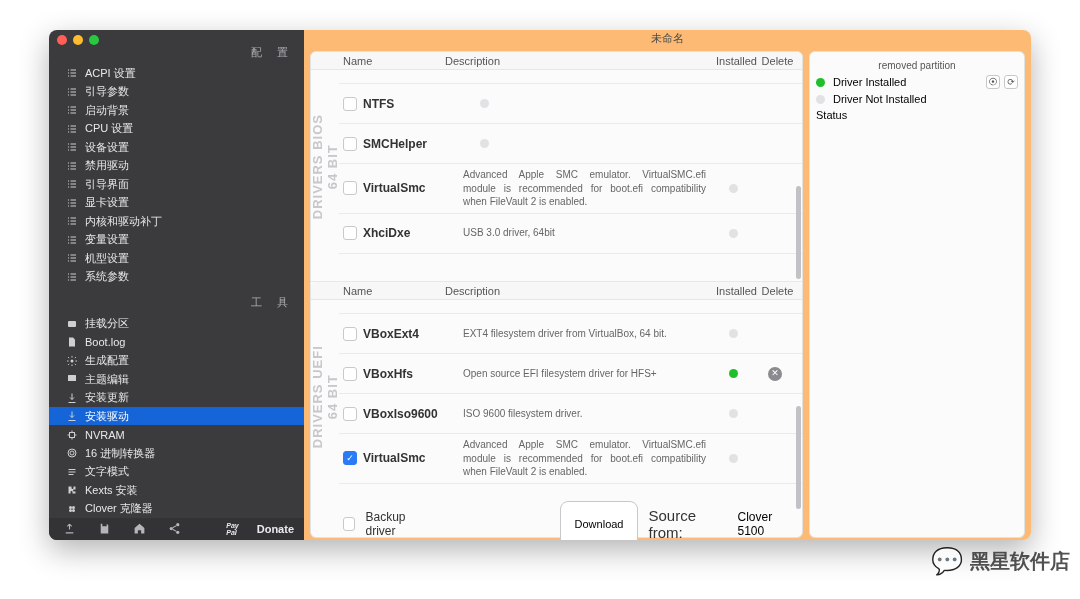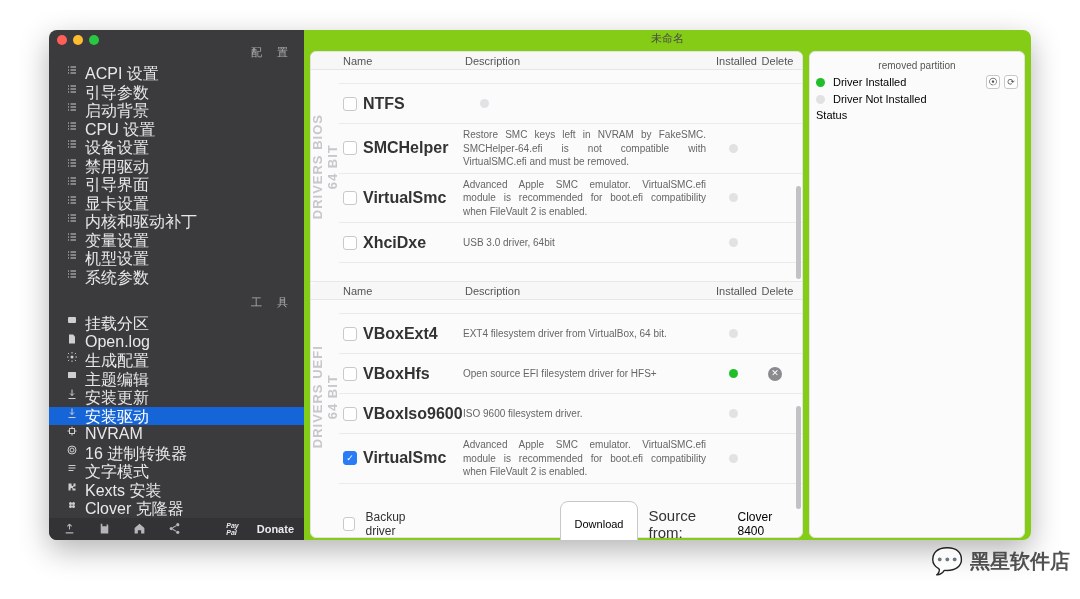--- a/index.html
+++ b/index.html
@@ -6,55 +6,55 @@
   body { font-family: -apple-system, "Helvetica Neue", Arial, sans-serif; font-size: 11px; background: #fff; width: 1080px; height: 599px; overflow: hidden; }
 
   .window { position: absolute; left: 49px; top: 30px; width: 982px; height: 510px; border-radius: 8px; overflow: hidden; background: #fff; box-shadow: 0 10px 30px rgba(0,0,0,.3); display:flex; }
 
   .sidebar { width: 255px; background: #3b3b3e; color: #e8e8ea; display:flex; flex-direction:column; }
   .traffic { height: 16px; padding: 5px 0 0 8px; display:flex; gap:6px; align-items:center; }
   .dot { width:10px; height:10px; border-radius:50%; }
   .dot.red { background:#ff5f57; } .dot.yel { background:#febc2e; } .dot.grn { background:#28c840; }
   .sidebar-section-label { font-size:11px; color:#ababb0; text-align:right; padding:0 10px 4px 0; letter-spacing:6px; }
   .nav { list-style:none; }
-  .nav li { display:flex; height:18.5px; padding:0 18px 0 14px; cursor:default; color:#e8e8ea; font-size:16px; }
+  .nav li { display:flex; align-items:center; height:18.5px; padding:0 18px 0 14px; cursor:default; color:#e8e8ea; font-size:11px; }
   .nav li .ic { width:18px; display:inline-flex; justify-content:center; margin-right:4px; color:#cfcfd2; }
   .nav li.active { background:#1565d8; color:#fff; }
   .nav-spacer { height:10px; }
 
   .bottombar { margin-top:auto; height:24px; background:#333336; display:flex; align-items:center; gap:22px; padding:0 10px 0 14px; }
   .bottombar .bi { color:#b5b5ba; display:inline-flex; }
   .donate { margin-left:auto; display:flex; align-items:center; gap:18px; color:#ececf0; font-weight:600; font-size:11px; }
   .donate .pp { font-size:7px; line-height:7px; font-style:italic; font-weight:700; }
 
-  .main-wrap { flex:1; display:flex; flex-direction:column; background:#84cc16; }
+  .main-wrap { flex:1; display:flex; flex-direction:column; background:#fdba74; }
   .titlebar { height:17px; text-align:center; font-size:11px; color:#4a4a4a; padding-top:1px; }
   .main-body { flex:1; display:flex; padding:4px 6px 2px 6px; gap:6px; }
 
   .center-col { flex:1; display:flex; flex-direction:column; background:#fbfbfb; border:1px solid #e2e2e2; border-radius:6px; }
   .right-col { width:216px; background:#fbfbfb; border:1px solid #e2e2e2; border-radius:6px; padding:6px; display:flex; flex-direction:column; }
 
   .table-block { flex:1; display:flex; flex-direction:column; border-bottom:1px solid #e8e8e8; position:relative; }
   .table-block + .table-block { border-bottom:none; }
   .vert-label { position:absolute; left:-1px; top:50%; transform: translateY(-50%) rotate(180deg); writing-mode: vertical-rl; color:#c8c8cc; font-weight:800; font-size:13px; letter-spacing:1px; text-align:center; }
   .tbl-head { display:flex; align-items:center; height:18px; padding-left:32px; color:#555; background:#f7f7f7; border-bottom:1px solid #e6e6e6; border-top-left-radius:6px; border-top-right-radius:6px; }
-  .tbl-head .c-name { width:122px; }
+  .tbl-head .c-name { width:102px; }
   .tbl-head .c-desc { flex:1; }
   .tbl-head .c-inst { width:45px; text-align:right; }
   .tbl-head .c-del { width:45px; text-align:center; padding-right:4px; }
 
   .rows { overflow:hidden; flex:1; padding-left:28px; position:relative; }
   .scrollbar-faux { position:absolute; right:0; top:2px; bottom:2px; width:6px; }
   .scroll-thumb { position:absolute; width:5px; left:0; background:#c2c2c6; border-radius:3px; }
 
   .row { display:flex; align-items:center; min-height:40px; border-bottom:1px solid #eaeaea; padding:4px 6px 4px 4px; }
   .row:last-child { border-bottom:none; }
   .row .chk { width:14px; height:14px; margin-right:6px; border:1px solid #c9c9cc; border-radius:3px; background:#fff; display:inline-flex; align-items:center; justify-content:center; font-size:9px; color:#fff; }
   .row .chk.on { background:#2a7bf6; border-color:#2a7bf6; }
-  .row .r-name { width:100px; font-size:16px; font-weight:700; color:#333; }
+  .row .r-name { width:100px; font-size:12px; font-weight:700; color:#333; }
   .row .r-desc { flex:1; font-size:10px; color:#666; text-align:justify; line-height:1.35; padding-right:6px; }
   .row .r-inst { width:42px; display:flex; justify-content:center; }
   .row .r-del { width:42px; display:flex; justify-content:center; }
   .status-dot { width:9px; height:9px; border-radius:50%; }
   .status-dot.none { background:#e2e2e5; }
   .status-dot.ok { background:#1fbe2a; }
   .del-x { width:14px; height:14px; border-radius:50%; background:#8b8b8f; color:#fff; display:flex; align-items:center; justify-content:center; font-size:9px; line-height:1; }
 
   .footer { height:26px; display:flex; align-items:center; padding:0 8px 0 32px; gap:10px; }
   .footer .chk { width:14px; height:14px; border:1px solid #c9c9cc; border-radius:3px; background:#fff; }
@@ -197,21 +197,21 @@
             </svg>
           </span>
           <span>挂载分区</span>
         </li>
         <li>
           <span class="ic">
             <svg width="12" height="12" viewBox="0 0 24 24" fill="currentColor">
               <path d="M6 3h8l4 4v14H6z"></path>
             </svg>
           </span>
-          <span>Open.log</span>
+          <span>Boot.log</span>
         </li>
         <li>
           <span class="ic">
             <svg width="12" height="12" viewBox="0 0 24 24" fill="currentColor">
               <circle cx="12" cy="12" r="3"></circle>
               <path d="M12 2v3M12 19v3M4.2 4.2l2.1 2.1M17.7 17.7l2.1 2.1M2 12h3M19 12h3M4.2 19.8l2.1-2.1M17.7 6.3l2.1-2.1" stroke="currentColor" stroke-width="2"></path>
             </svg>
           </span>
           <span>生成配置</span>
         </li>
@@ -337,21 +337,20 @@
                 <span class="chk"></span>
                 <span class="r-name">NTFS</span>
                 <span class="r-inst">
                   <span class="status-dot none"></span>
                 </span>
                 <span class="r-del"></span>
               </div>
               <div class="row">
                 <span class="chk"></span>
                 <span class="r-name">SMCHelper</span>
-                <span class="r-desc">Restore SMC keys left in NVRAM by FakeSMC. SMCHelper-64.efi is not compatible with VirtualSMC.efi and must be removed.</span>
                 <span class="r-inst">
                   <span class="status-dot none"></span>
                 </span>
                 <span class="r-del"></span>
               </div>
               <div class="row">
                 <span class="chk"></span>
                 <span class="r-name">VirtualSmc</span>
                 <span class="r-desc">Advanced Apple SMC emulator. VirtualSMC.efi module is recommended for boot.efi compatibility when FileVault 2 is enabled.</span>
                 <span class="r-inst">
@@ -426,21 +425,21 @@
                 <div class="scroll-thumb" style="top:50%;height:50%"></div>
               </div>
           </div>
         </div>
 
         <div class="footer">
           <span class="chk"></span>
           <span class="footer-label">Backup driver</span>
           <button class="dl-btn">Download</button>
           <span class="source">Source from:</span>
-          <span class="source-val">Clover 8400</span>
+          <span class="source-val">Clover 5100</span>
         </div>
       </div>
 
       <div class="right-col">
         <div class="rlabel">removed partition</div>
         <div style="position:relative">
           <div class="right-row">
             <span class="status-dot ok"></span>
             <span>Driver Installed</span>
             <span class="right-buttons">

